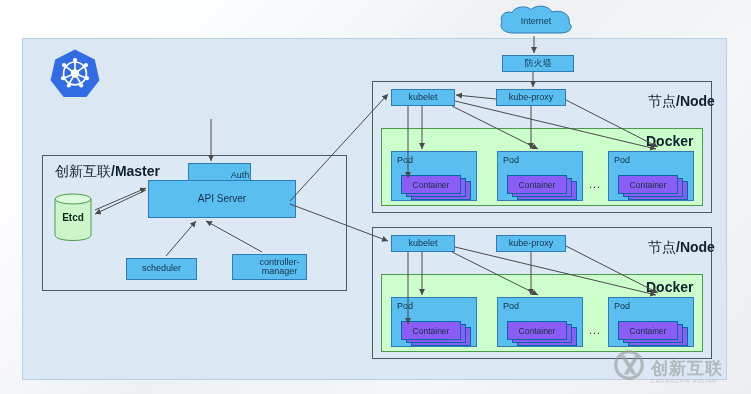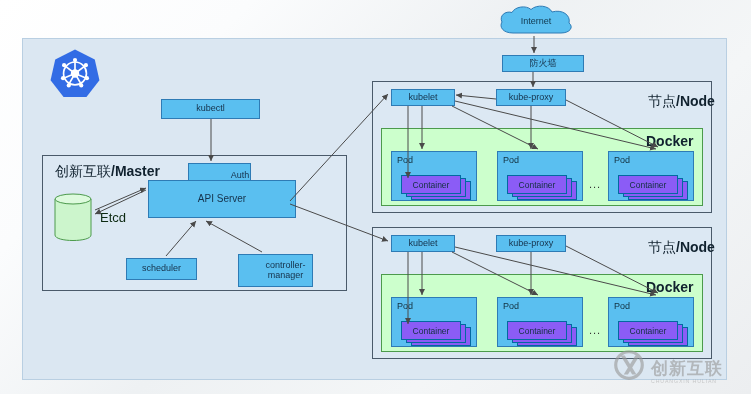--- a/index.html
+++ b/index.html
@@ -42,21 +42,21 @@
     width:100%;text-align:center;top:50%;transform:translateY(-50%);
   }
   .lbl{
     position:absolute;font-size:14px;color:#10212e;white-space:nowrap;
   }
   .lbl b{font-weight:bold;}
   .dots{position:absolute;font-size:11px;color:#333;letter-spacing:1px;}
   svg.wires{position:absolute;left:0;top:0;width:751px;height:394px;pointer-events:none;}
   .etcd-label{
     position:absolute;width:100%;text-align:center;top:50%;
-    transform:translateY(-50%);font-size:13px;font-weight:normal;color:#0d2a12;padding-left:40px;
+    transform:translateY(-50%);font-size:10px;font-weight:bold;color:#0d2a12;
   }
   .cloud-text{
     position:absolute;width:100%;text-align:center;top:50%;
     transform:translateY(-50%);font-size:9px;color:#10384f;
   }
   
   #watermark{
     position:absolute;left:612px;top:345px;width:132px;height:40px;
     display:flex;align-items:center;gap:5px;opacity:.62;
   }
@@ -109,44 +109,43 @@
 
   <div class="abs" style="left:494px;top:4px;width:84px;height:34px;">
     <svg viewBox="0 0 168 68" width="84" height="34" aria-hidden="true">
       <path d="M38,58 C18,58 10,46 16,36 C10,24 22,13 36,17
                C42,5 64,2 74,11 C86,0 110,3 116,16
                C136,10 154,22 150,38 C160,46 152,58 134,58 Z" fill="#5ABFF0" stroke="#2E7BB5" stroke-width="2"></path>
     </svg>
     <div class="cloud-text">Internet</div>
   </div>
 
-  <div class="abs box" style="left:502px;top:55px;width:82px;height:17px;">防火墙</div>
-
-  <div class="abs box" style="left:161px;top:99px;width:99px;height:20px;">kubectl</div>
+  <div class="abs box" style="left:502px;top:55px;width:72px;height:17px;">防火墙</div>
+
 
   <div class="abs panel" style="left:42px;top:155px;width:305px;height:136px;"></div>
   <div class="lbl" style="left:55px;top:163px;">
     <span>创新互联</span><b>/Master</b>
   </div>
 
   <div class="abs" style="left:54px;top:193px;width:38px;height:48px;">
     <svg viewBox="0 0 76 96" width="38" height="48" aria-hidden="true">
       <path d="M2,12 L2,84 C2,91 19,95 38,95 C57,95 74,91 74,84 L74,12 Z" fill="#ccf5cc" stroke="#4c9a4c" stroke-width="2"></path>
       <ellipse cx="38" cy="12" rx="36" ry="10" fill="#ddfadd" stroke="#4c9a4c" stroke-width="2"></ellipse>
     </svg>
     <div class="etcd-label">Etcd</div>
   </div>
 
   <div class="abs box" style="left:188px;top:163px;width:63px;height:26px;padding-left:41px;">Auth</div>
 
   <div class="abs box" style="left:148px;top:180px;width:148px;height:38px;font-size:10px;">API Server</div>
 
   <div class="abs box" style="left:126px;top:258px;width:71px;height:22px;">scheduler</div>
 
-  <div class="abs box" style="left:238px;top:254px;width:75px;height:33px;flex-direction:column;padding-left:20px;">
+  <div class="abs box" style="left:232px;top:254px;width:75px;height:26px;flex-direction:column;padding-left:20px;">
     <span>controller-</span>
     <span>manager</span>
   </div>
 
   <div class="abs panel" style="left:372px;top:81px;width:340px;height:132px;"></div>
   <div class="lbl" style="left:648px;top:93px;">
     <span>节点</span><b>/Node</b>
   </div>
 
   <div class="abs box" style="left:391px;top:89px;width:64px;height:17px;">kubelet</div>

